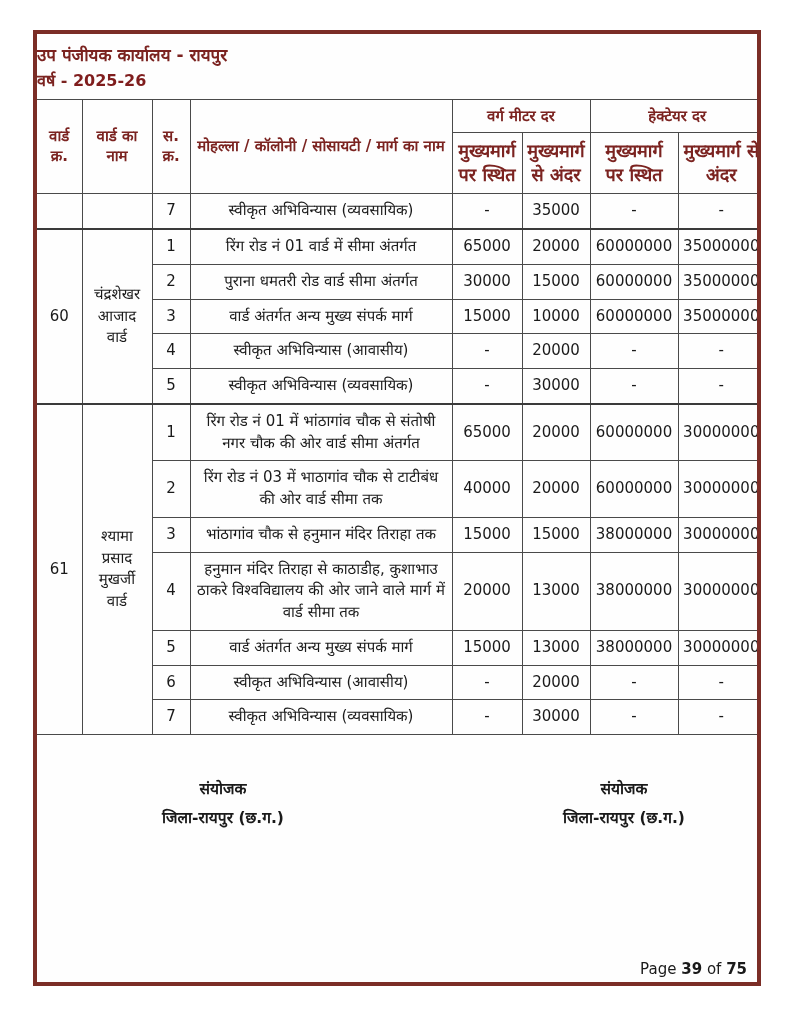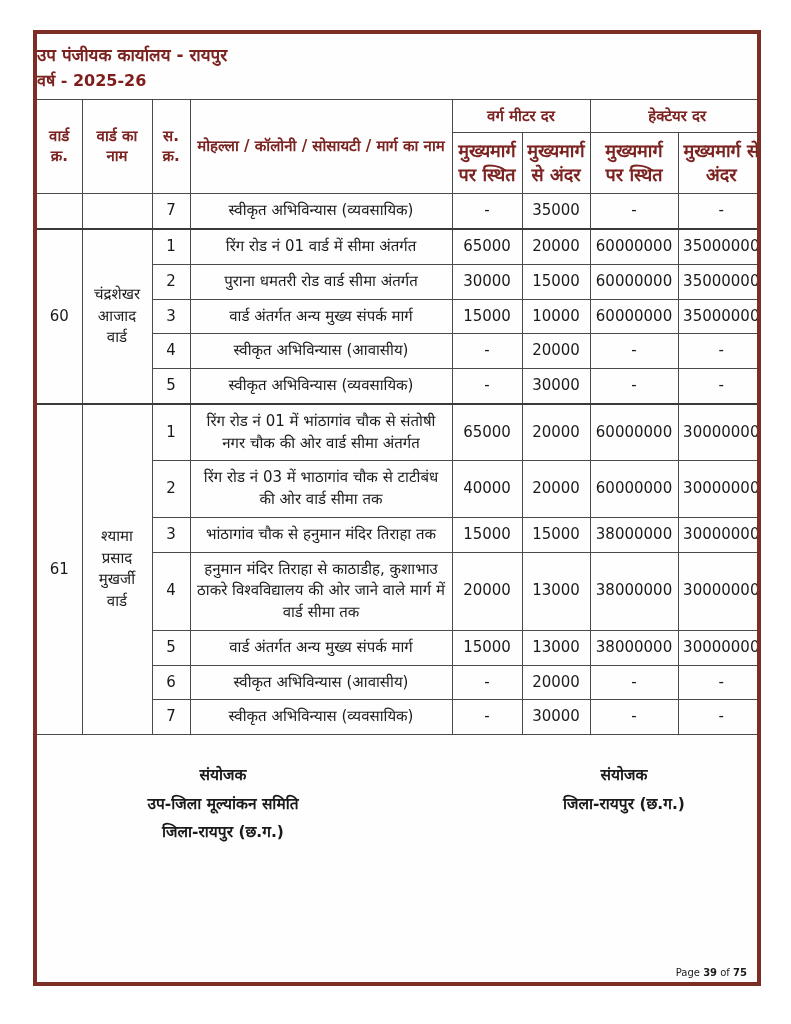--- a/index.html
+++ b/index.html
@@ -56,30 +56,30 @@
   td.rate      { font-size: 15px; letter-spacing: 0; }
   tr.block-start td { border-top: 2px solid #3a3a3a; }
   
   table.rates tr > *:first-child { border-left: none; }
   table.rates tr > *:last-child  { border-right: none; }
 
   
   .footer {
     display: flex;
     justify-content: space-between;
-    margin-top: 26px;
+    margin-top: 40px;
     padding: 0 14px 0 58px;
   }
   .sig-block { text-align: center; font-weight: 600; font-size: 15.5px; line-height: 1.85; }
   .sig-left  { width: 256px; }
   .sig-right { width: 238px; }
   .page-num {
     position: absolute;
     right: 10px; bottom: 4px;
-    font-size: 10px;
+    font-size: 15px;
   }
   .page-num b { font-weight: bold; }
 </style>
 </head>
 <body>
 
 <div class="sheet">
 
   <div class="page-header">
     <div class="office-line">उप पंजीयक कार्यालय - रायपुर</div>
@@ -226,21 +226,20 @@
           <td class="rate">30000</td>
           <td class="rate">-</td>
           <td class="rate">-</td>
         </tr>
       </tbody>
   </table>
 
   <div class="footer">
     <div class="sig-block sig-left">
       <div>संयोजक</div>
-      <div>उप-जिला मूल्यांकन समिति</div>
       <div>जिला-रायपुर (छ.ग.)</div>
     </div>
     <div class="sig-block sig-right">
       <div>संयोजक</div>
       <div>जिला-रायपुर (छ.ग.)</div>
     </div>
   </div>
 
   <div class="page-num">
     <span>Page</span>

